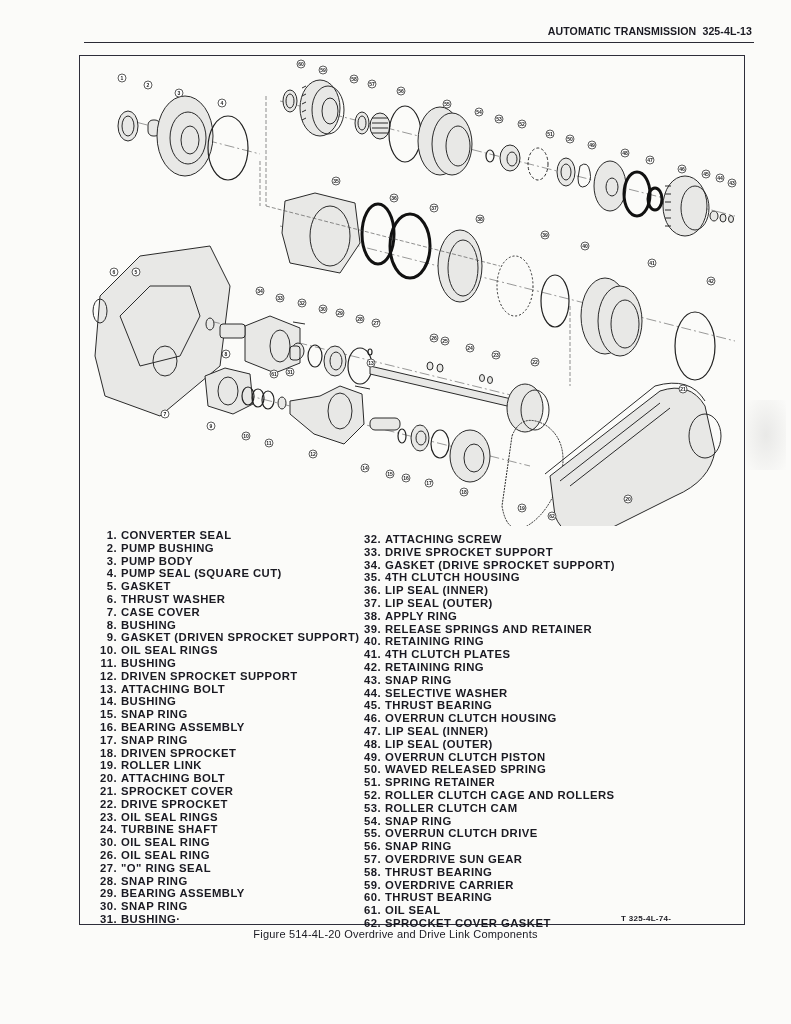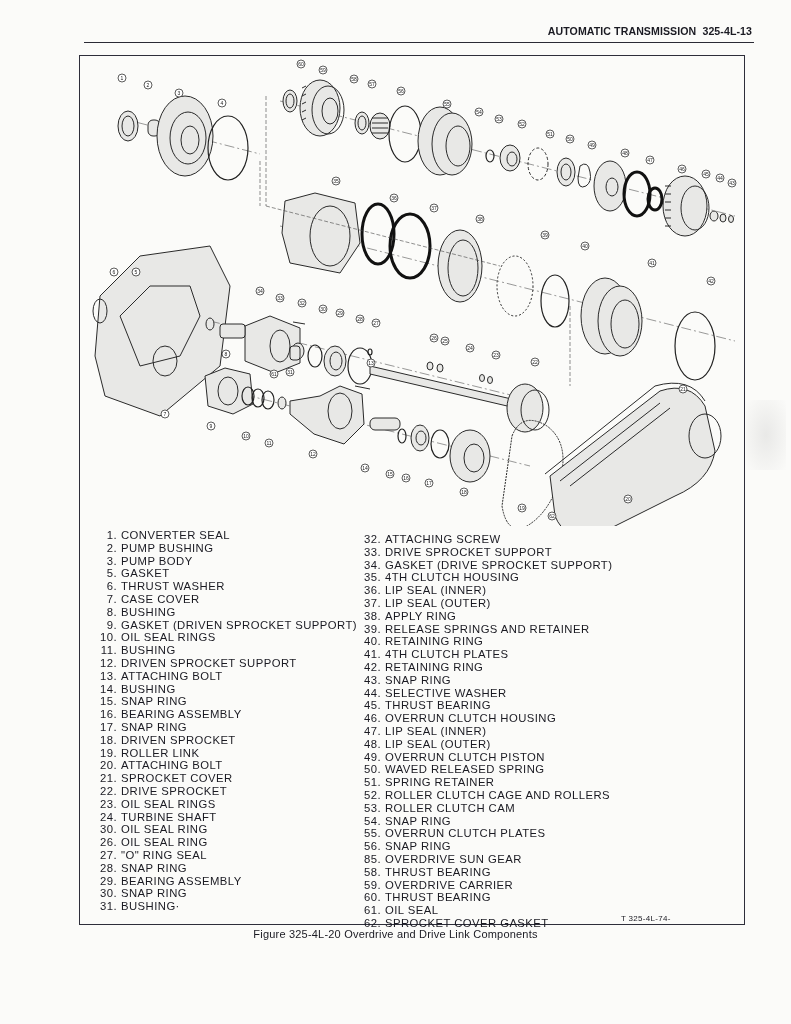--- a/index.html
+++ b/index.html
@@ -10,21 +10,21 @@
   .running-head {
     position: absolute; left: 84px; top: 22px; width: 670px; height: 20px;
     border-bottom: 1.5px solid #2a2a35;
   }
   .running-head .title {
     position: absolute; right: 2px; top: 3px; font-size: 11.5px; font-weight: bold;
     letter-spacing: 0.1px; transform: scaleX(0.92); transform-origin: right center; white-space: nowrap;
   }
   .figure-box {
     position: absolute; left: 79px; top: 55px; width: 666px; height: 870px;
-    border: 1.6px solid #2e2e3a; box-sizing: border-box;
+    border: 1.6px solid #2e2e3a; box-sizing: border-box; font-weight: bold;
   }
   .diagram { position: absolute; left: 0; top: 0; width: 663px; height: 470px; }
   .legend-col {
     position: absolute; font-size: 11.3px; line-height: 12.8px; letter-spacing: 0.45px; white-space: nowrap;
   }
   .legend-col.left { left: 19px; top: 473px; }
   .legend-col.right { left: 283px; top: 477px; }
   .legend-item { display: block; }
   .legend-item .num { display: inline-block; width: 18px; text-align: right; margin-right: 4px; }
   .ref-code {
@@ -476,20 +476,21 @@
 
     <path class="leader" d="M186 40 L186 150 M186 150 L420 210" stroke-dasharray="4 2"></path>
     <path class="leader" d="M180 105 L180 150" stroke-dasharray="4 2"></path>
     <path class="leader" d="M490 250 L490 330" stroke-dasharray="4 2"></path>
   </svg>
 
   <div class="legend-col left">
     <span class="legend-item"><span class="num">1.</span><span>CONVERTER SEAL</span></span>
     <span class="legend-item"><span class="num">2.</span><span>PUMP BUSHING</span></span>
     <span class="legend-item"><span class="num">3.</span><span>PUMP BODY</span></span>
+    <span class="legend-item"><span class="num">4.</span><span>PUMP SEAL (SQUARE CUT)</span></span>
     <span class="legend-item"><span class="num">5.</span><span>GASKET</span></span>
     <span class="legend-item"><span class="num">6.</span><span>THRUST WASHER</span></span>
     <span class="legend-item"><span class="num">7.</span><span>CASE COVER</span></span>
     <span class="legend-item"><span class="num">8.</span><span>BUSHING</span></span>
     <span class="legend-item"><span class="num">9.</span><span>GASKET (DRIVEN SPROCKET SUPPORT)</span></span>
     <span class="legend-item"><span class="num">10.</span><span>OIL SEAL RINGS</span></span>
     <span class="legend-item"><span class="num">11.</span><span>BUSHING</span></span>
     <span class="legend-item"><span class="num">12.</span><span>DRIVEN SPROCKET SUPPORT</span></span>
     <span class="legend-item"><span class="num">13.</span><span>ATTACHING BOLT</span></span>
     <span class="legend-item"><span class="num">14.</span><span>BUSHING</span></span>
@@ -529,27 +530,27 @@
     <span class="legend-item"><span class="num">45.</span><span>THRUST BEARING</span></span>
     <span class="legend-item"><span class="num">46.</span><span>OVERRUN CLUTCH HOUSING</span></span>
     <span class="legend-item"><span class="num">47.</span><span>LIP SEAL (INNER)</span></span>
     <span class="legend-item"><span class="num">48.</span><span>LIP SEAL (OUTER)</span></span>
     <span class="legend-item"><span class="num">49.</span><span>OVERRUN CLUTCH PISTON</span></span>
     <span class="legend-item"><span class="num">50.</span><span>WAVED RELEASED SPRING</span></span>
     <span class="legend-item"><span class="num">51.</span><span>SPRING RETAINER</span></span>
     <span class="legend-item"><span class="num">52.</span><span>ROLLER CLUTCH CAGE AND ROLLERS</span></span>
     <span class="legend-item"><span class="num">53.</span><span>ROLLER CLUTCH CAM</span></span>
     <span class="legend-item"><span class="num">54.</span><span>SNAP RING</span></span>
-    <span class="legend-item"><span class="num">55.</span><span>OVERRUN CLUTCH PLATES</span></span>
+    <span class="legend-item"><span class="num">55.</span><span>OVERRUN CLUTCH DRIVE</span></span>
     <span class="legend-item"><span class="num">56.</span><span>SNAP RING</span></span>
-    <span class="legend-item"><span class="num">85.</span><span>OVERDRIVE SUN GEAR</span></span>
+    <span class="legend-item"><span class="num">57.</span><span>OVERDRIVE SUN GEAR</span></span>
     <span class="legend-item"><span class="num">58.</span><span>THRUST BEARING</span></span>
     <span class="legend-item"><span class="num">59.</span><span>OVERDRIVE CARRIER</span></span>
     <span class="legend-item"><span class="num">60.</span><span>THRUST BEARING</span></span>
     <span class="legend-item"><span class="num">61.</span><span>OIL SEAL</span></span>
     <span class="legend-item"><span class="num">62.</span><span>SPROCKET COVER GASKET</span></span>
   </div>
 
   <span class="ref-code">T 325-4L-74-</span>
 </div>
 
-<div class="caption">Figure 325-4L-20 Overdrive and Drive Link Components</div>
+<div class="caption">Figure 514-4L-20 Overdrive and Drive Link Components</div>
 <div class="smudge"></div>
 
 </body></html>

